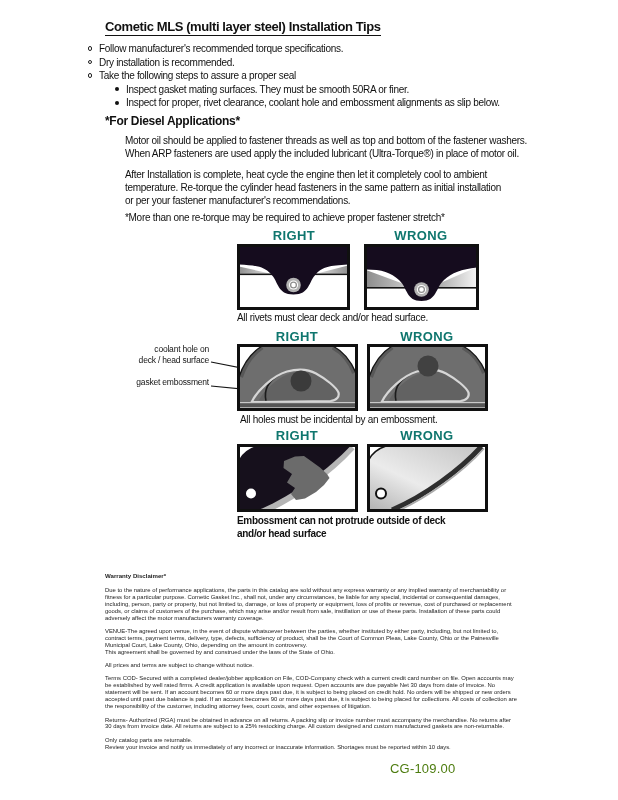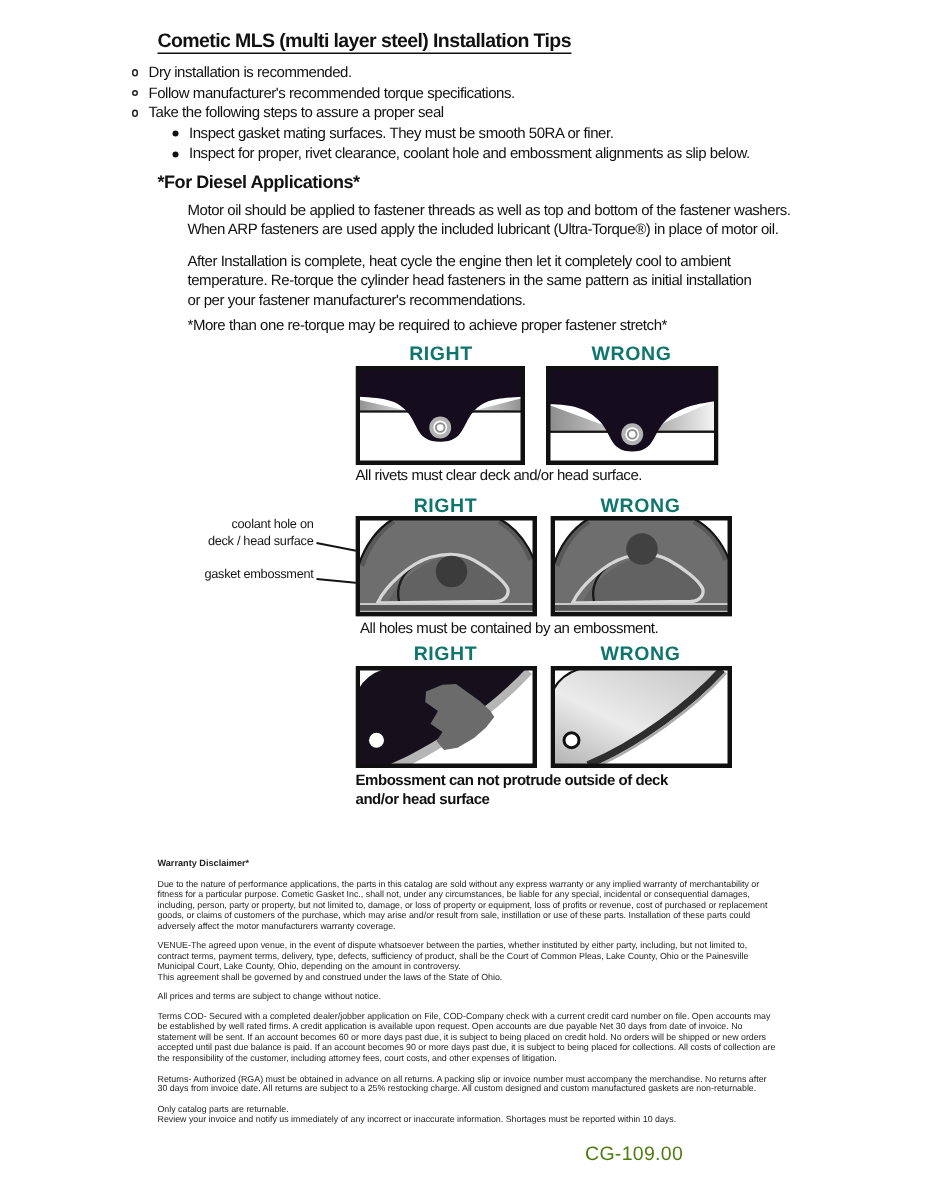--- a/index.html
+++ b/index.html
@@ -29,22 +29,22 @@
   svg{display:block;}
 </style>
 </head>
 <body>
 
 <div id="page">
 
   <div class="abs title">Cometic MLS (multi layer steel) Installation Tips</div>
 
   <div class="abs tips">
+    <div class="tip"><span class="marker"></span><span>Follow manufacturer's recommended torque specifications.</span></div>
     <div class="tip"><span class="marker"></span><span>Dry installation is recommended.</span></div>
-    <div class="tip"><span class="marker"></span><span>Follow manufacturer's recommended torque specifications.</span></div>
     <div class="tip"><span class="marker"></span><span>Take the following steps to assure a proper seal</span></div>
     <div class="tip sub"><span class="marker"></span><span>Inspect gasket mating surfaces.  They must be smooth 50RA or finer.</span></div>
     <div class="tip sub"><span class="marker"></span><span>Inspect for proper, rivet clearance, coolant hole and embossment alignments as slip below.</span></div>
   </div>
 
   <div class="abs diesel-h">*For Diesel Applications*</div>
   <div class="abs para" style="top:134px;">Motor oil should be applied to fastener threads as well as top and bottom of the fastener washers.
 When ARP fasteners are used apply the included lubricant (Ultra-Torque®) in place of motor oil.</div>
   <div class="abs para" style="top:168px;">After Installation is complete, heat cycle the engine then let it completely cool to ambient
 temperature. Re-torque the cylinder head fasteners in the same pattern as initial installation
@@ -153,21 +153,21 @@
       <path d="M29,57 C27,48 30,38 42,31" stroke="#1c1c1c" stroke-width="1.6" fill="none"></path>
       <path d="M15,57.5 C20,47 36,31.5 50,27.5 C61,24.5 71,25 79,29.5 C89,35 99,43 101.5,48.5 C102.5,52.5 100,56.5 93.5,57 L21,58 C16,58 14,58 15,57.5 Z" stroke="#d6d6d6" stroke-width="2.2" fill="none"></path>
       <circle cx="61" cy="22" r="10.5" fill="#414141"></circle>
       <rect x="2" y="58" width="117" height="1.4" fill="#c8c8c8"></rect>
       <rect x="2" y="59.4" width="117" height="3.8" fill="#555555"></rect>
       <rect x="2" y="63.2" width="117" height="1.2" fill="#bdbdbd"></rect>
       <rect x="1.5" y="1.5" width="118" height="64" fill="none" stroke="#101010" stroke-width="3"></rect>
     </svg>
   </div>
 
-  <div class="abs caption" style="left:240px;top:414px;">All holes must be contained by an embossment.</div>
+  <div class="abs caption" style="left:240px;top:414px;">All holes must be incidental by an embossment.</div>
 
   <div class="abs fig-label" style="left:237px;top:428px;">RIGHT</div>
   <div class="abs fig-label" style="left:367px;top:428px;">WRONG</div>
 
   <div class="abs" style="left:237px;top:444px;">
     <svg width="121" height="68" viewBox="0 0 121 68">
       <rect width="121" height="68" fill="#fff"></rect>
       <path d="M26,67 C58,53 93,27 115,3" stroke="#b5b5b5" stroke-width="7" fill="none"></path>
       <path d="M2,2 H113.5 C92,25 57,50.5 23,65.5 L2,66 Z" fill="#16101c"></path>
       <path d="M2,2 H19 Q7,6 2,15.5 Z" fill="#ffffff"></path>

